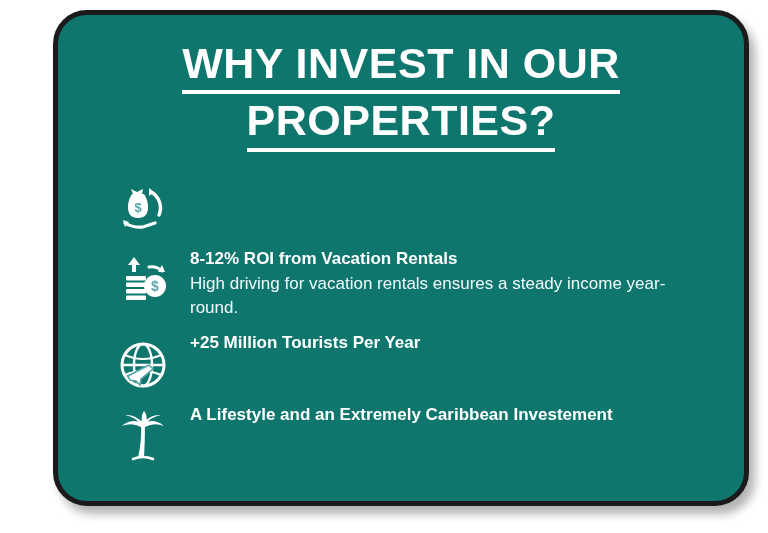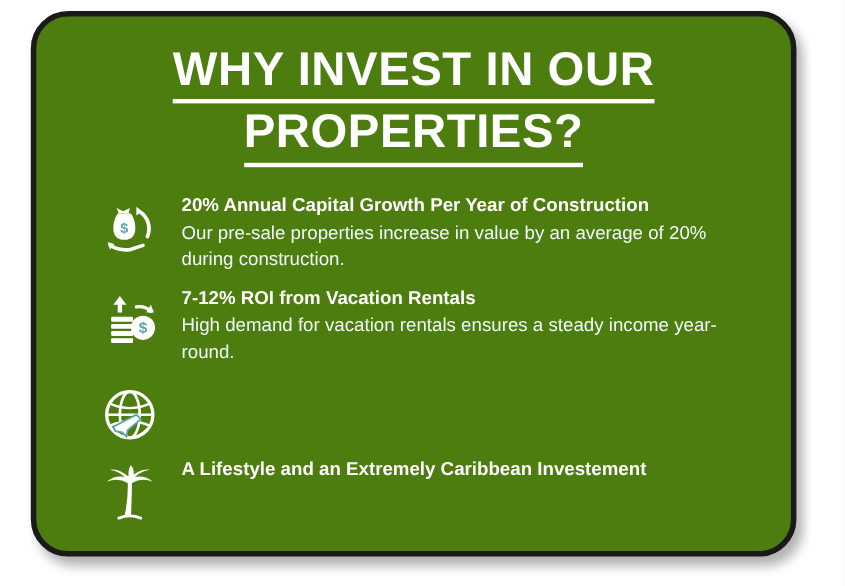--- a/index.html
+++ b/index.html
@@ -9,25 +9,25 @@
   }
   body {
     width: 768px;
     height: 533px;
     font-family: "Liberation Sans", sans-serif;
     overflow: hidden;
   }
 
   .card {
     position: absolute;
-    left: 28px;
+    left: 53px;
     top: 10px;
     width: 696px;
     height: 496px;
-    background: #4d7c0f;
+    background: #0f766e;
     border: 5px solid #1a1a1a;
     border-radius: 34px;
     box-sizing: border-box;
     box-shadow: 6px 8px 10px rgba(0,0,0,0.30);
     overflow: hidden;
   }
 
   .title-block {
     padding: 22px 52px 6px 52px;
     text-align: center;
@@ -102,58 +102,55 @@
         <svg width="58" height="54" viewBox="0 0 58 54" fill="none">
           <path d="M17 12 Q13 18 13 25 Q13 36 23 36 Q33 36 33 25 Q33 18 29 12 Z" fill="#ffffff"></path>
           <path d="M18 12 L16 7 L22 10 L28 7 L27 12 Z" fill="#ffffff"></path>
           <text x="23" y="30" font-family="Liberation Sans, sans-serif" font-size="13" font-weight="bold" fill="#5aa5a8" text-anchor="middle">$</text>
           <path d="M36 10 A18 18 0 0 1 44 33" stroke="#ffffff" stroke-width="3.4" fill="none" stroke-linecap="round"></path>
           <path d="M34 6 L39 10 L34 14 Z" fill="#ffffff"></path>
           <path d="M10 41 Q18 46 28 45 L40 41" stroke="#ffffff" stroke-width="3.2" fill="none" stroke-linecap="round"></path>
           <path d="M8 38 L14 40 L10 45 Z" fill="#ffffff"></path>
         </svg>
       </div>
-      <div class="text-cell">
-        <p class="item-heading">20% Annual Capital Growth Per Year of Construction</p>
-        <p class="item-body">Our pre-sale properties increase in value by an average of 20% during construction.</p>
-      </div>
     </div>
 
     <div class="item">
       <div class="icon-cell">
         <svg width="58" height="54" viewBox="0 0 58 54" fill="none">
           <path d="M19 3 L25 11 L21 11 L21 18 L17 18 L17 11 L13 11 Z" fill="#ffffff"></path>
           <rect x="11" y="22" width="20" height="4.4" rx="1" fill="#ffffff"></rect>
           <rect x="11" y="28.5" width="20" height="4.4" rx="1" fill="#ffffff"></rect>
           <rect x="11" y="35" width="20" height="4.4" rx="1" fill="#ffffff"></rect>
           <rect x="11" y="41.5" width="20" height="4.4" rx="1" fill="#ffffff"></rect>
           <circle cx="40" cy="32" r="11" fill="#ffffff"></circle>
           <text x="40" y="37" font-family="Liberation Sans, sans-serif" font-size="14" font-weight="bold" fill="#5aa5a8" text-anchor="middle">$</text>
           <path d="M34 13 A15 15 0 0 1 47 17" stroke="#ffffff" stroke-width="3" fill="none" stroke-linecap="round"></path>
           <path d="M47 11 L50 18 L43 18 Z" fill="#ffffff"></path>
         </svg>
       </div>
       <div class="text-cell">
-        <p class="item-heading">7-12% ROI from Vacation Rentals</p>
-        <p class="item-body">High demand for vacation rentals ensures a steady income year-round.</p>
+        <p class="item-heading">8-12% ROI from Vacation Rentals</p>
+        <p class="item-body">High driving for vacation rentals ensures a steady income year-round.</p>
       </div>
     </div>
 
     <div class="item">
       <div class="icon-cell">
         <svg width="58" height="54" viewBox="0 0 58 54" fill="none">
           <circle cx="28" cy="27" r="21" stroke="#ffffff" stroke-width="3" fill="none"></circle>
           <ellipse cx="28" cy="27" rx="9" ry="21" stroke="#ffffff" stroke-width="2.4" fill="none"></ellipse>
           <line x1="7" y1="27" x2="49" y2="27" stroke="#ffffff" stroke-width="2.4"></line>
           <path d="M10 17 Q28 25 46 17" stroke="#ffffff" stroke-width="2.2" fill="none"></path>
           <path d="M10 37 Q28 29 46 37" stroke="#ffffff" stroke-width="2.2" fill="none"></path>
           <path d="M13 38 L34 27 L38 31 L26 41 L25 47 L21 43 L15 42 Z" fill="#ffffff" stroke="#5aa5a8" stroke-width="1.6"></path>
         </svg>
       </div>
       <div class="text-cell">
+        <p class="item-heading">+25 Million Tourists Per Year</p>
       </div>
     </div>
 
     <div class="item">
       <div class="icon-cell">
         <svg width="58" height="54" viewBox="0 0 58 54" fill="none">
           <path d="M26 14 Q27 30 23 48 L29 48 Q30 30 30 14 Z" fill="#ffffff"></path>
           <path d="M28 13 Q16 8 7 16 Q17 12 26 17 Z" fill="#ffffff"></path>
           <path d="M28 13 Q40 8 49 16 Q39 12 30 17 Z" fill="#ffffff"></path>
           <path d="M28 13 Q20 4 10 5 Q21 7 27 16 Z" fill="#ffffff"></path>

